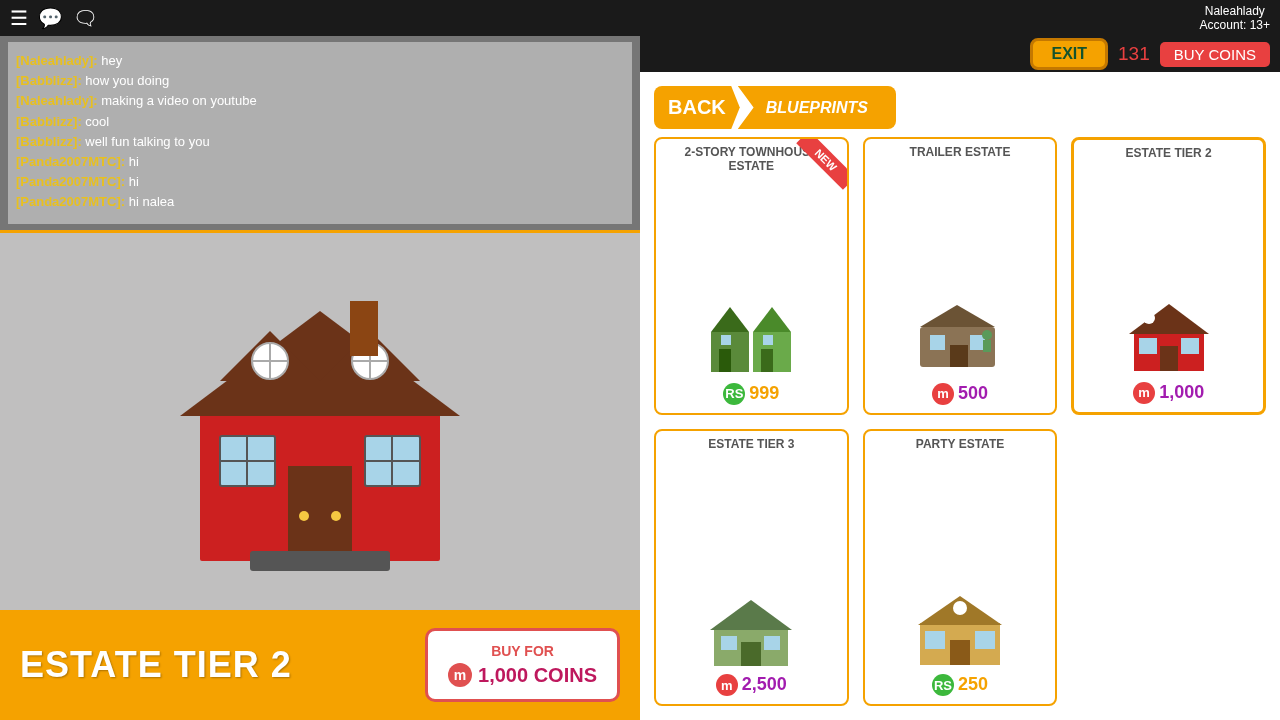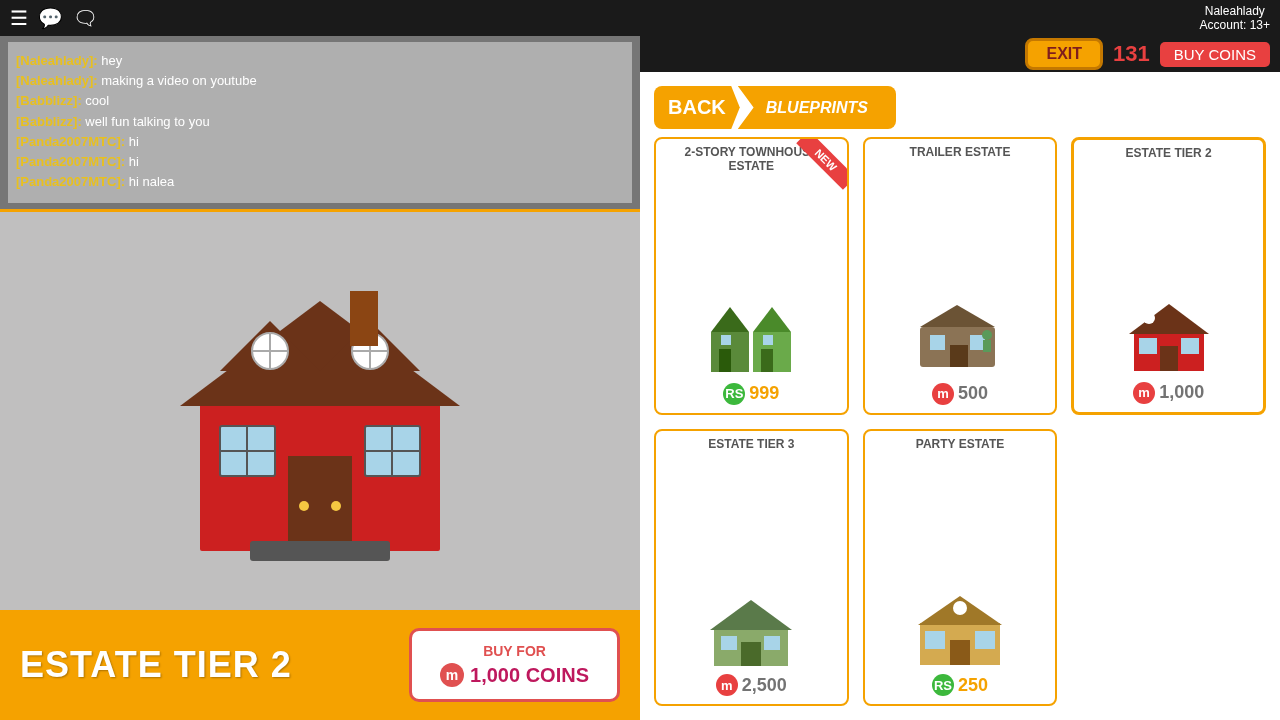--- a/index.html
+++ b/index.html
@@ -108,21 +108,21 @@
       font-size: 36px;
       font-weight: 900;
       text-shadow: 1px 1px 2px rgba(0,0,0,0.3);
       flex: 1;
       letter-spacing: 1px;
     }
     #buy-button {
       background: #fff;
       border: 3px solid #e05050;
       border-radius: 10px;
-      padding: 12px 28px;
+      padding: 12px 20px;
       cursor: pointer;
       display: flex;
       flex-direction: column;
       align-items: center;
       min-width: 160px;
     }
     #buy-button-label {
       color: #e05050;
       font-size: 14px;
       font-weight: bold;
@@ -164,36 +164,36 @@
       height: 36px;
       background: #1a1a1a;
       display: flex;
       align-items: center;
       justify-content: flex-end;
       padding: 0 10px;
       gap: 10px;
     }
     #coin-count {
       color: #e84040;
-      font-size: 22px;
-      font-weight: 700;
+      font-size: 19px;
+      font-weight: 400;
     }
     #buy-coins-btn {
       background: #e84040;
       color: white;
       border: none;
       border-radius: 5px;
       padding: 4px 14px;
       font-size: 15px;
       font-weight: 400;
       cursor: pointer;
     }
     #exit-btn {
       background: #f5a200;
-      color: #7f1d1d;
+      color: #14532d;
       border: 3px solid #c47800;
       border-radius: 8px;
       padding: 4px 18px;
       font-size: 16px;
       font-weight: 900;
       cursor: pointer;
     }
 
     
     #blueprints-nav {
@@ -264,42 +264,42 @@
     }
 
     .item-preview {
       width: 90px;
       height: 80px;
       margin-bottom: 6px;
     }
 
     .item-price {
       display: flex;
-      align-items: center;
+      align-items: flex-start;
       gap: 4px;
     }
 
     .price-icon {
       width: 22px;
       height: 22px;
       border-radius: 50%;
       display: flex;
       align-items: center;
       justify-content: center;
       color: white;
       font-size: 13px;
       font-weight: 900;
     }
     .price-icon.rs { background: #3cb83c; }
     .price-icon.m  { background: #e84040; }
 
     .price-text {
       font-size: 18px;
       font-weight: 900;
-      color: #737373;
+      color: #a21caf;
     }
     .price-text.rs-color { color: #f5a200; }
 
     
     .new-banner {
       position: absolute;
       top: 12px;
       right: -12px;
       background: #e84040;
       color: white;
@@ -345,20 +345,21 @@
 </div>
 
 <div id="main">
 
   <div id="left-panel">
 
     <div class="chat-wrapper">
       <div id="chat-area">
 
       <div class="chat-line"><span class="chat-user" style="color: rgb(232, 192, 32);">[Naleahlady]:</span><span class="chat-text"> hey</span></div>
+          <div class="chat-line"><span class="chat-user" style="color: rgb(232, 192, 32);">[Babblizz]:</span><span class="chat-text"> how you doing</span></div>
           <div class="chat-line"><span class="chat-user" style="color: rgb(232, 192, 32);">[Naleahlady]:</span><span class="chat-text"> making a video on youtube</span></div>
           <div class="chat-line"><span class="chat-user" style="color: rgb(232, 192, 32);">[Babblizz]:</span><span class="chat-text"> cool</span></div>
           <div class="chat-line"></div>
           <div class="chat-line"><span class="chat-user" style="color: rgb(232, 192, 32);">[Babblizz]:</span><span class="chat-text"> well fun talking to you</span></div>
           <div class="chat-line"><span class="chat-user" style="color: rgb(232, 192, 32);">[Panda2007MTC]:</span><span class="chat-text"> hi</span></div>
           <div class="chat-line"><span class="chat-user" style="color: rgb(232, 192, 32);">[Panda2007MTC]:</span><span class="chat-text"> hi</span></div>
           <div class="chat-line"><span class="chat-user" style="color: rgb(232, 192, 32);">[Panda2007MTC]:</span><span class="chat-text"> hi nalea</span></div>
         </div>
     </div>
 

